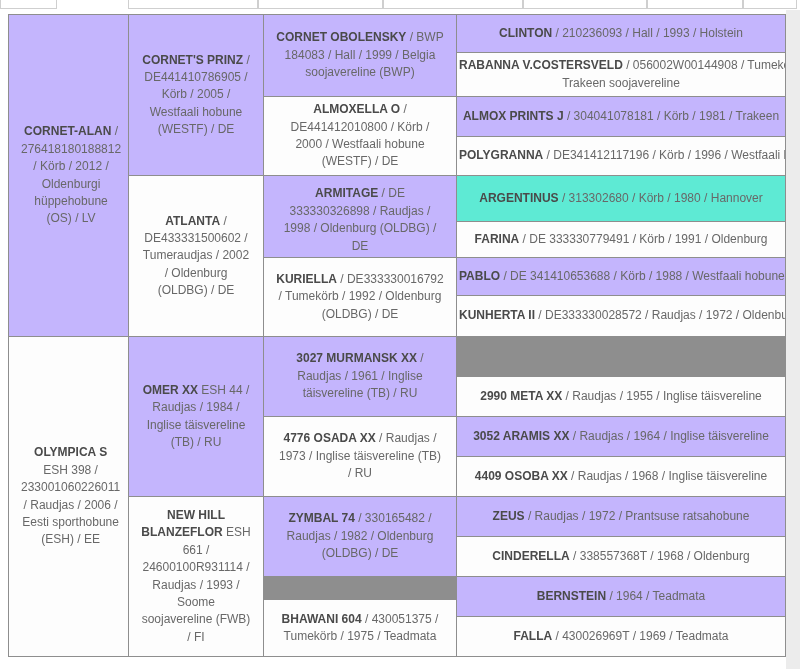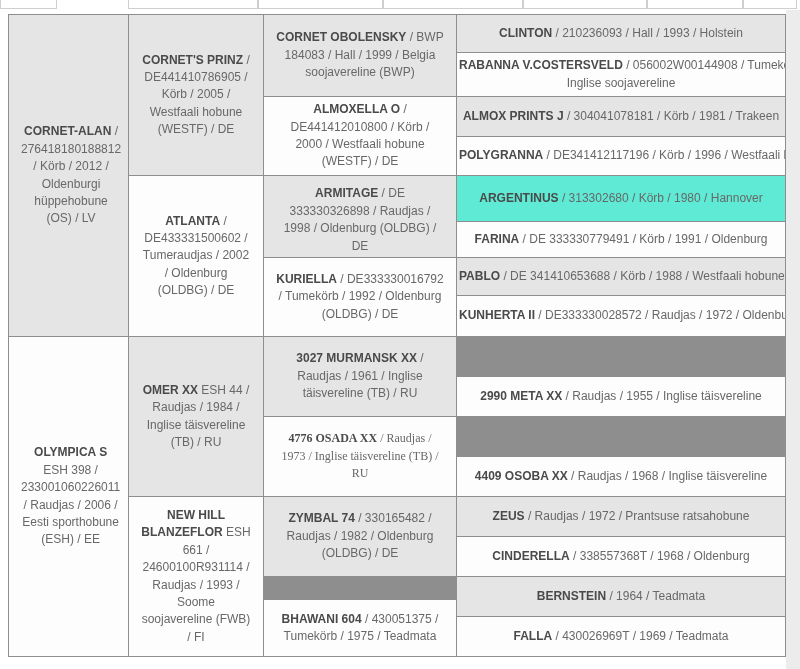--- a/index.html
+++ b/index.html
@@ -13,21 +13,21 @@
     display: grid;
     grid-template-columns: 119px 134px 192px 328px;
     grid-template-rows: 37px 43px 39px 38px 45px 35px 37px 40px 39px 39px 39px 39px 39px 39px 39px 39px;
     gap: 1px; background: #8e8e8e; border: 1px solid #8e8e8e; }
   .cell { display: flex; flex-direction: column; justify-content: center;
     align-items: center; align-items: safe center;
     overflow: hidden; text-align: center; padding: 2px 12px;
     font-size: 12px; line-height: 1.45; color: #686868; }
   .cell.nowrap { padding: 2px 2px; }
   .cell.nowrap .txt { white-space: nowrap; }
-  .cell.gray { background: #e5e5e5; }
+  .cell.gray { background: #c4b5fd; }
   .cell.white { background: #fdfdfd; }
   .cell.highlight { background: #5eead4; }
   .nm { font-weight: bold; color: #4a4a4a; }
   .dt { color: #686868; }
   .line2 { white-space: normal; }
 </style>
 </head>
 <body>
 
 <div class="remnant" style="left:0;   width:57px;"></div>
@@ -67,35 +67,35 @@
     </div>
     <div class="cell gray" style="grid-area: 5 / 3 / span 2; justify-content: flex-end;">
       <div class="txt"><span class="nm">ARMITAGE</span><span class="dt"> / DE 333330326898 / Raudjas / 1998 / Oldenburg (OLDBG) / DE</span></div>
     </div>
     <div class="cell white" style="grid-area: 7 / 3 / span 2;">
       <div class="txt"><span class="nm">KURIELLA</span><span class="dt"> / DE333330016792 / Tumekörb / 1992 / Oldenburg (OLDBG) / DE</span></div>
     </div>
     <div class="cell gray" style="grid-area: 9 / 3 / span 2; justify-content: center;">
       <div class="txt"><span class="nm">3027 MURMANSK XX</span><span class="dt"> / Raudjas / 1961 / Inglise täisvereline (TB) / RU</span></div>
     </div>
-    <div class="cell white" style="grid-area: 11 / 3 / span 2; font-family: Liberation Serif, serif;">
+    <div class="cell white" style="grid-area: 11 / 3 / span 2;">
       <div class="txt"><span class="nm">4776 OSADA XX</span><span class="dt"> / Raudjas / 1973 / Inglise täisvereline (TB) / RU</span></div>
     </div>
     <div class="cell gray" style="grid-area: 13 / 3 / span 2;">
       <div class="txt"><span class="nm">ZYMBAL 74</span><span class="dt"> / 330165482 / Raudjas / 1982 / Oldenburg (OLDBG) / DE</span></div>
     </div>
     <div class="cell white" style="grid-area: 15 / 3 / span 2; margin-top: 23px;">
       <div class="txt"><span class="nm">BHAWANI 604</span><span class="dt"> / 430051375 / Tumekörb / 1975 / Teadmata</span></div>
     </div>
     <div class="cell gray nowrap" style="grid-area: 1 / 4 / span 1;">
       <div class="txt"><span class="nm">CLINTON</span><span class="dt"> / 210236093 / Hall / 1993 / Holstein</span></div>
     </div>
     <div class="cell white nowrap" style="grid-area: 2 / 4 / span 1;">
       <div class="txt"><span class="nm">RABANNA V.COSTERSVELD</span><span class="dt"> / 056002W00144908 / Tumekörb / 199</span></div>
-      <div class="dt line2">Inglise soojavereline</div>
+      <div class="dt line2">Trakeen soojavereline</div>
     </div>
     <div class="cell gray nowrap" style="grid-area: 3 / 4 / span 1;">
       <div class="txt"><span class="nm">ALMOX PRINTS J</span><span class="dt"> / 304041078181 / Körb / 1981 / Trakeen</span></div>
     </div>
     <div class="cell white nowrap" style="grid-area: 4 / 4 / span 1;">
       <div class="txt"><span class="nm">POLYGRANNA</span><span class="dt"> / DE341412117196 / Körb / 1996 / Westfaali hobu</span></div>
     </div>
     <div class="cell highlight nowrap" style="grid-area: 5 / 4 / span 1;">
       <div class="txt"><span class="nm">ARGENTINUS</span><span class="dt"> / 313302680 / Körb / 1980 / Hannover</span></div>
     </div>
@@ -107,20 +107,23 @@
     </div>
     <div class="cell white nowrap" style="grid-area: 8 / 4 / span 1;">
       <div class="txt"><span class="nm">KUNHERTA II</span><span class="dt"> / DE333330028572 / Raudjas / 1972 / Oldenburg</span></div>
     </div>
     <div class="cell gray nowrap" style="grid-area: 9 / 4 / span 1; margin-top: 48px;">
       <div class="txt"><span class="nm">1876 RAUFBOLD XX</span><span class="dt"> / Körb / 1940 / Inglise täisvereline</span></div>
     </div>
     <div class="cell white nowrap" style="grid-area: 10 / 4 / span 1;">
       <div class="txt"><span class="nm">2990 META XX</span><span class="dt"> / Raudjas / 1955 / Inglise täisvereline</span></div>
     </div>
+    <div class="cell gray nowrap" style="grid-area: 11 / 4 / span 1;">
+      <div class="txt"><span class="nm">3052 ARAMIS XX</span><span class="dt"> / Raudjas / 1964 / Inglise täisvereline</span></div>
+    </div>
     <div class="cell white nowrap" style="grid-area: 12 / 4 / span 1;">
       <div class="txt"><span class="nm">4409 OSOBA XX</span><span class="dt"> / Raudjas / 1968 / Inglise täisvereline</span></div>
     </div>
     <div class="cell gray nowrap" style="grid-area: 13 / 4 / span 1;">
       <div class="txt"><span class="nm">ZEUS</span><span class="dt"> / Raudjas / 1972 / Prantsuse ratsahobune</span></div>
     </div>
     <div class="cell white nowrap" style="grid-area: 14 / 4 / span 1;">
       <div class="txt"><span class="nm">CINDERELLA</span><span class="dt"> / 338557368T / 1968 / Oldenburg</span></div>
     </div>
     <div class="cell gray nowrap" style="grid-area: 15 / 4 / span 1;">

